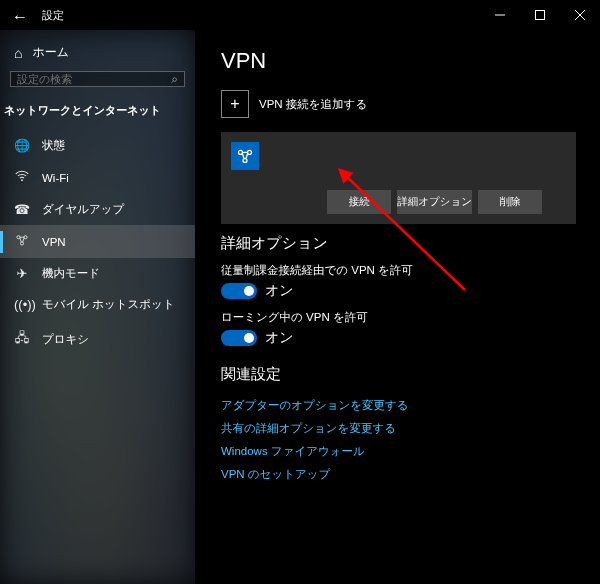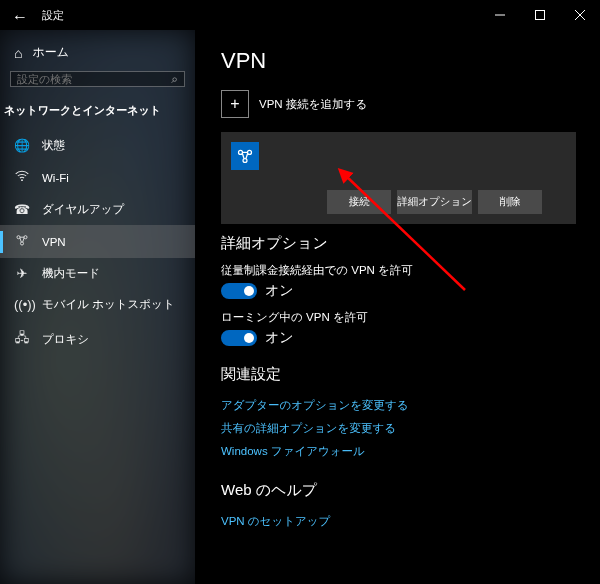--- a/index.html
+++ b/index.html
@@ -234,21 +234,20 @@
         <div class="switch"></div>
         <div class="toggle-state">オン</div>
       </div>
     </div>
 
     <div class="section-title" style="margin-top:18px">関連設定</div>
     <div class="link">アダプターのオプションを変更する</div>
     <div class="link">共有の詳細オプションを変更する</div>
     <div class="link">Windows ファイアウォール</div>
 
-    <div class="section-title" style="margin-top:18px">Web のヘルプ</div>
     <div class="link">VPN のセットアップ</div>
   </div>
 </div>
 
 <svg class="arrow" width="600" height="584" style="left:0;top:0">
   <defs>
     <marker id="ah" markerWidth="10" markerHeight="10" refX="2" refY="3" orient="auto">
       <path d="M0,0 L6,3 L0,6 Z" fill="#ff0000"></path>
     </marker>
   </defs>

